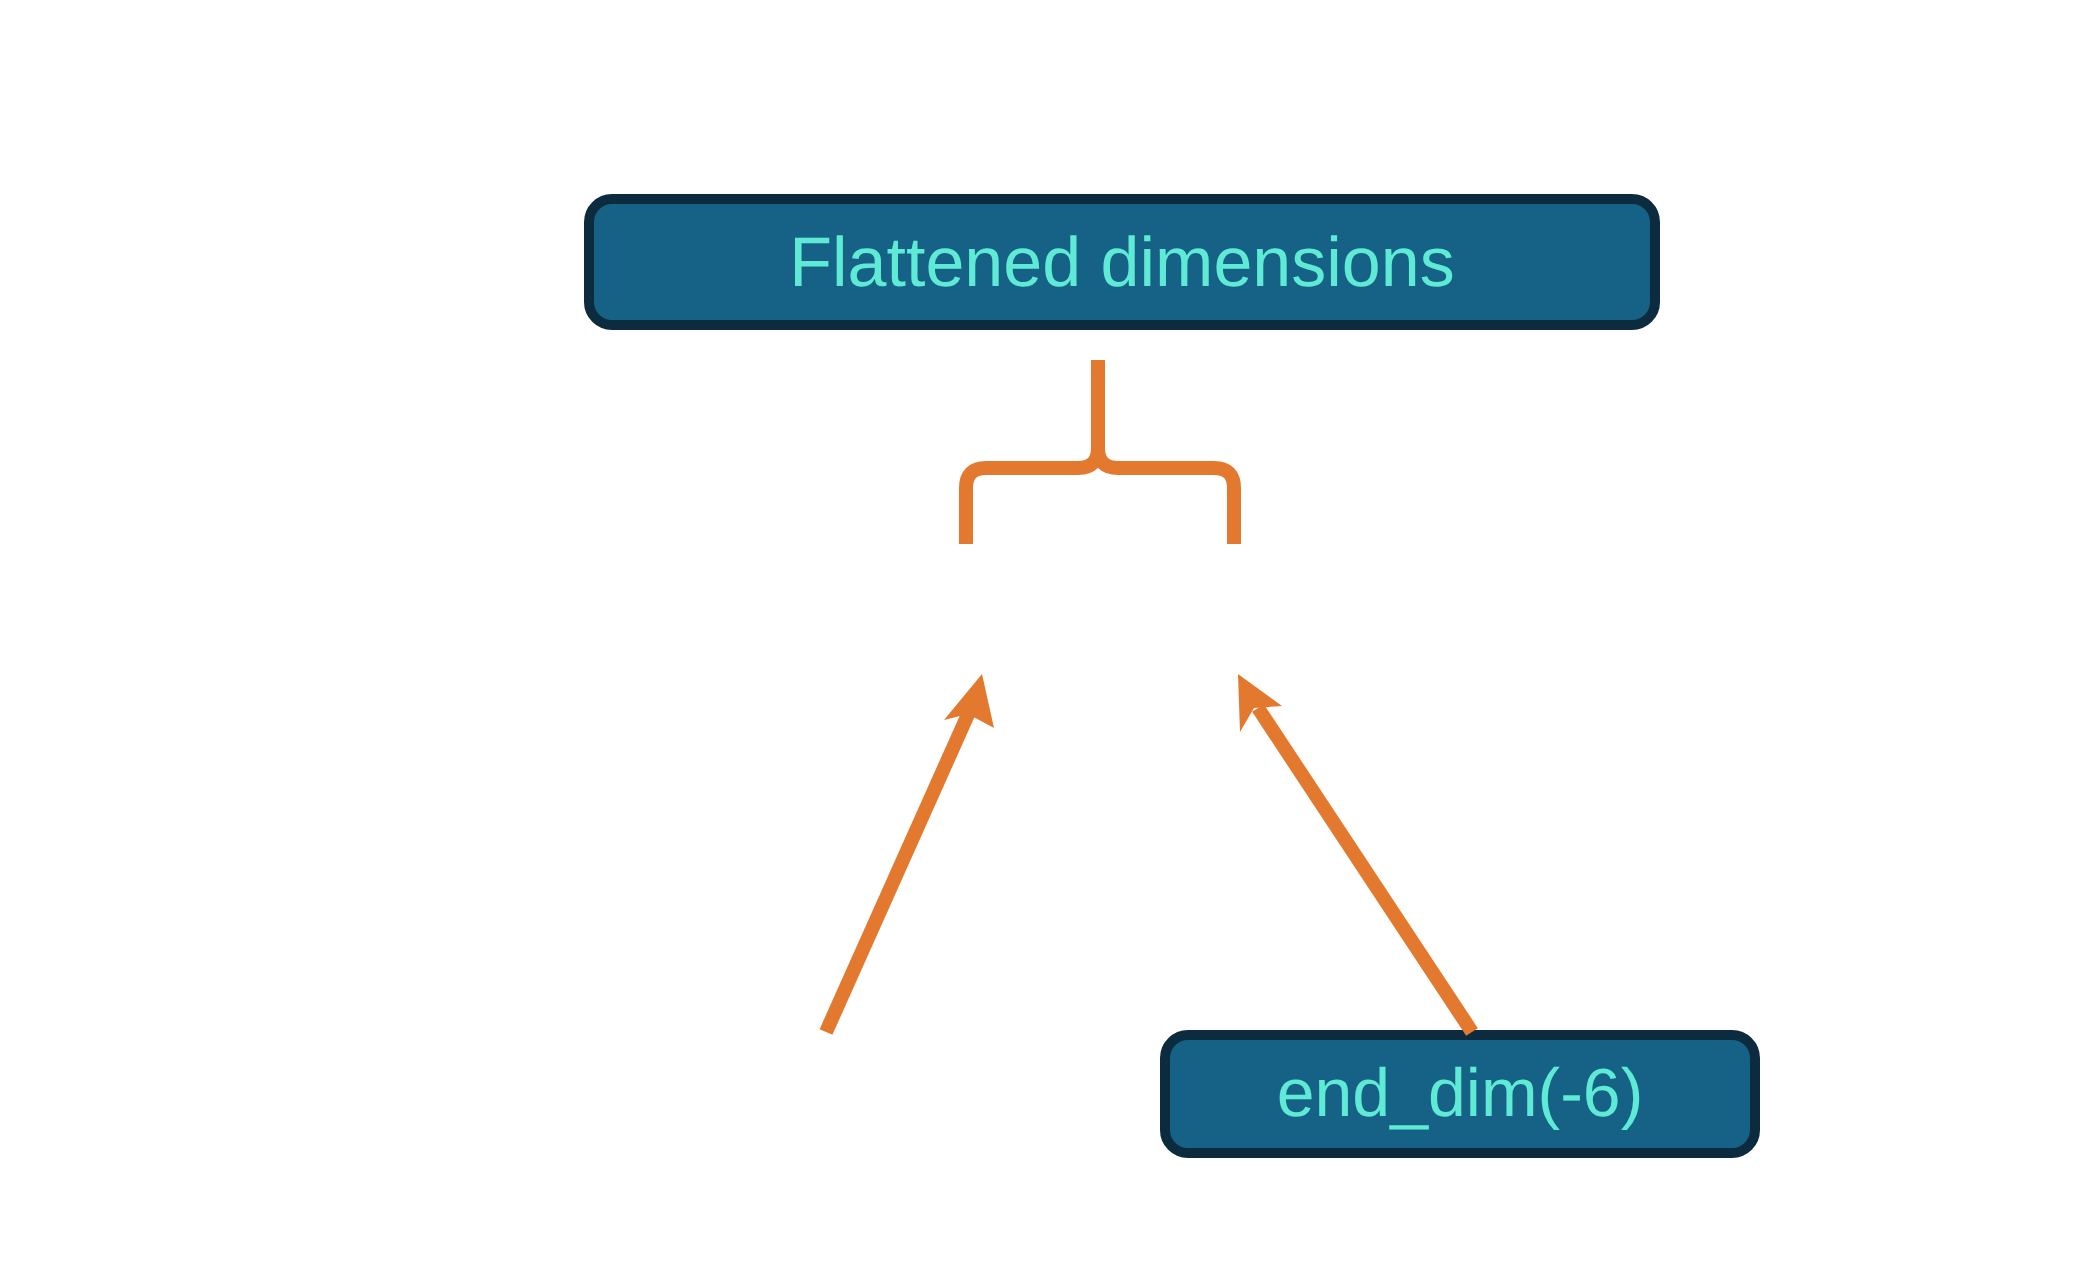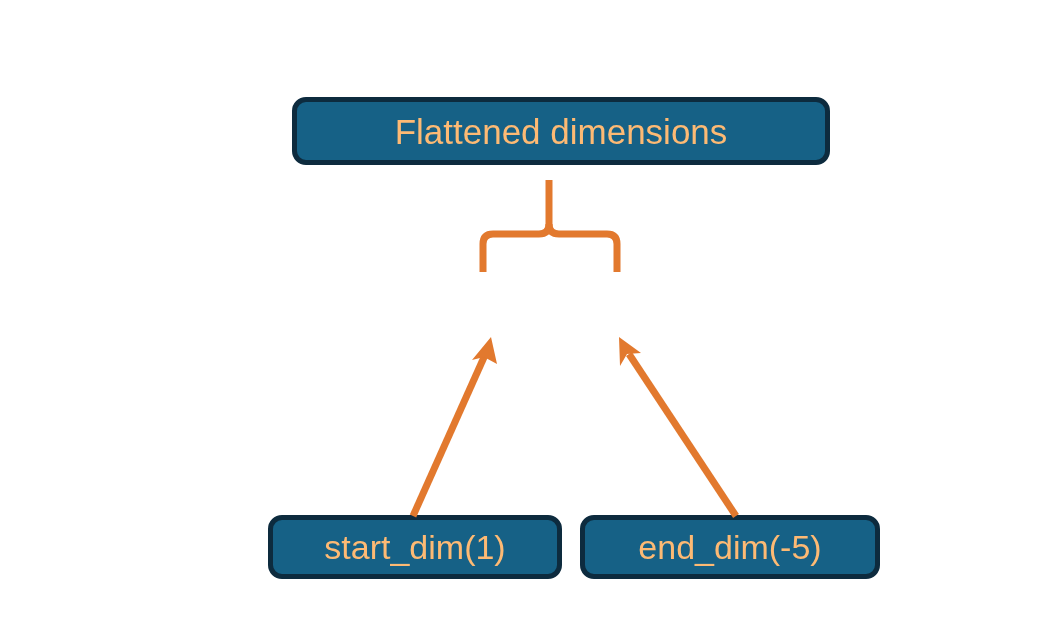--- a/index.html
+++ b/index.html
@@ -19,21 +19,21 @@
     overflow: hidden;
   }
   .node {
     position: absolute;
     box-sizing: border-box;
     display: flex;
     align-items: center;
     justify-content: center;
     background: #166186;
     border: 5px solid #0d2b3e;
-    color: #fdba74;
+    color: #5eead4;
     text-align: center;
     line-height: 1;
     white-space: nowrap;
     z-index: 2;
   }
   #node-flattened {
     left: 292px;
     top: 97px;
     width: 538px;
     height: 68px;
@@ -88,26 +88,23 @@
 </head>
 <body>
 
 <div id="canvas">
 
   <div class="node" id="node-flattened">
     <span>Flattened dimensions</span>
   </div>
 
 
-  <div class="node" id="node-start-dim">
-    <span>start_dim(1)</span>
-  </div>
 
   <div class="node" id="node-end-dim">
-    <span>end_dim(-5)</span>
+    <span>end_dim(-6)</span>
   </div>
 
   <svg id="connectors" viewBox="0 0 1038 632">
 
     <g>
       <path class="conn-stroke" d="M 483,272
                L 483,244
                Q 483,234 493,234
                L 539,234
                Q 549,234 549,224

